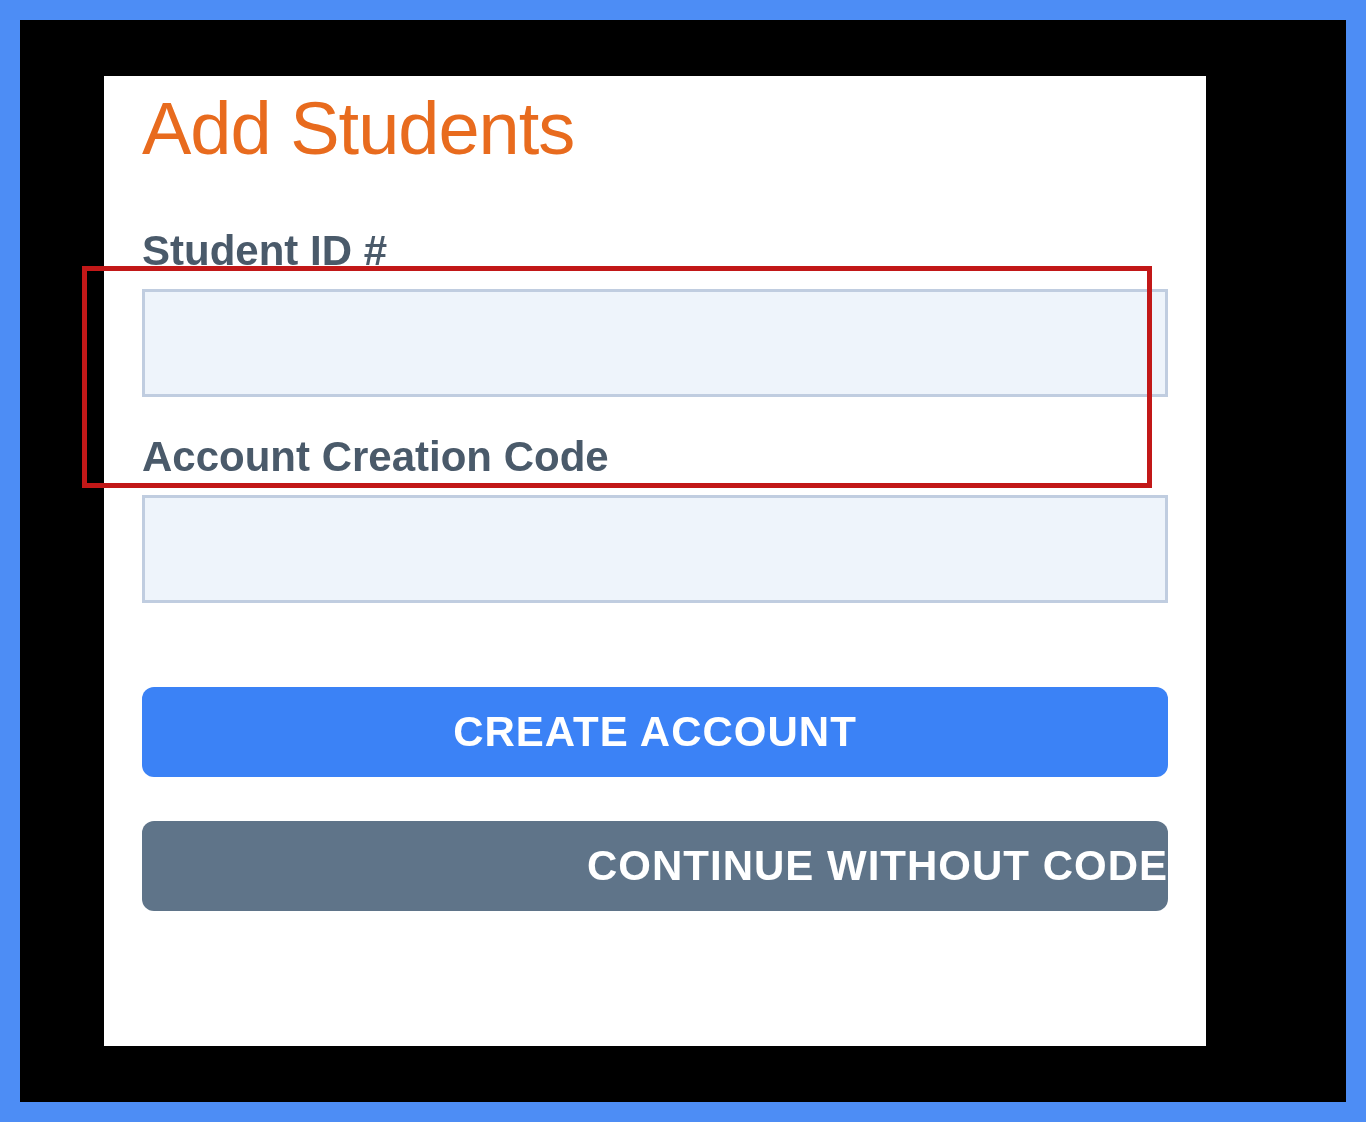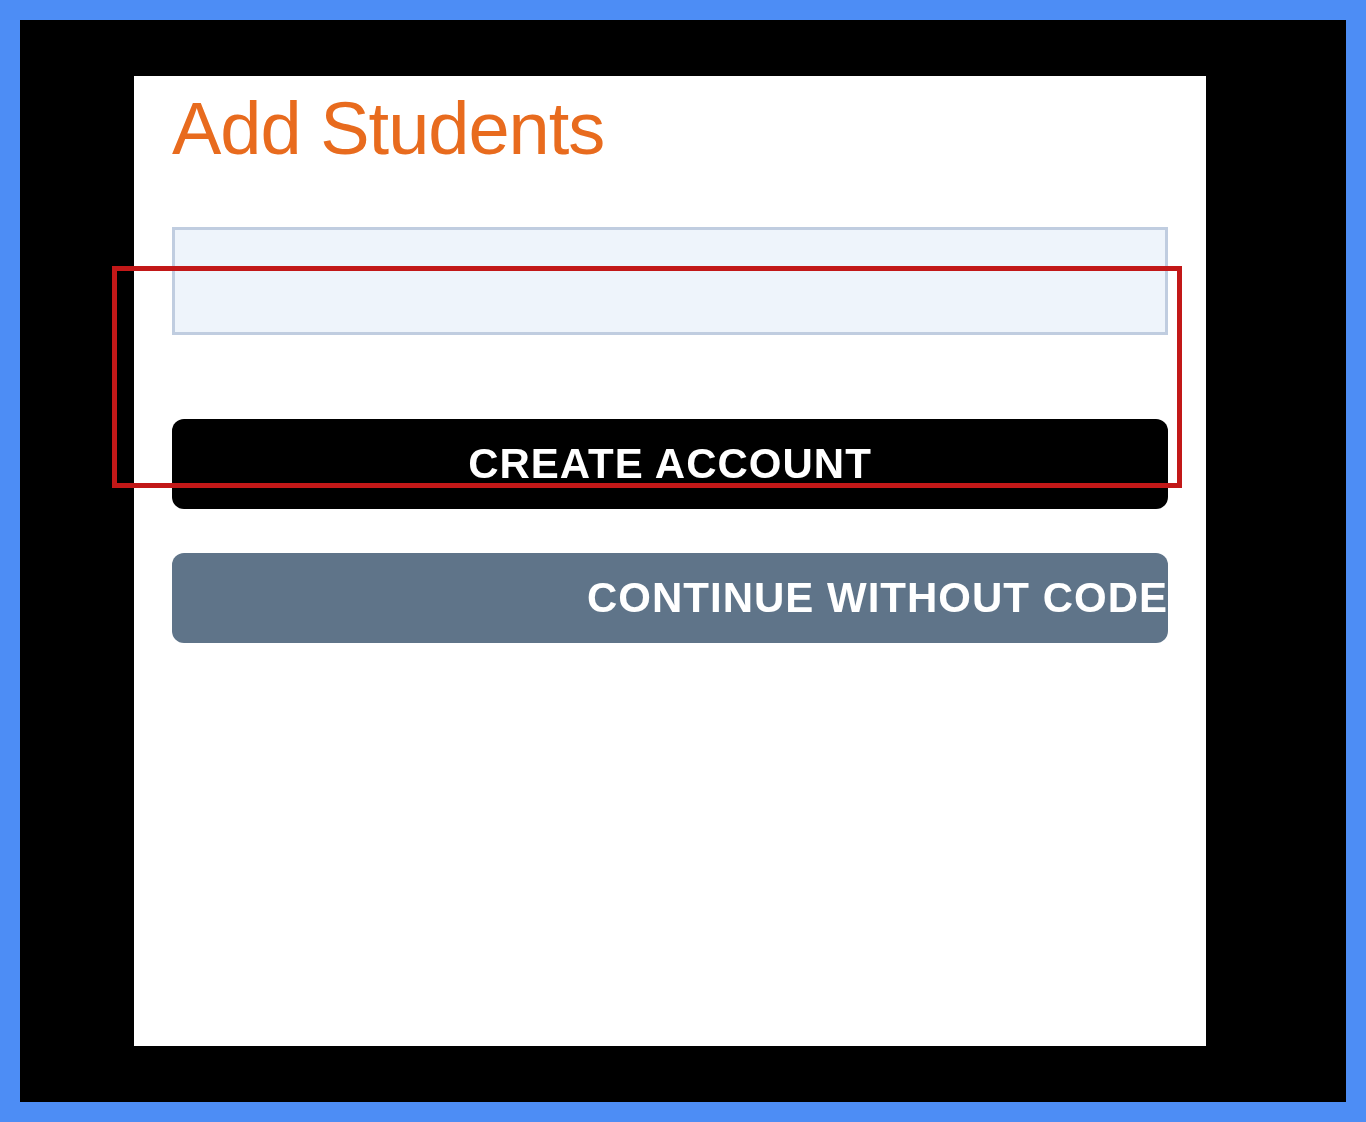--- a/index.html
+++ b/index.html
@@ -11,21 +11,21 @@
       width: 1366px;
       height: 1122px;
       background: #4d8df5;
       padding: 20px;
       font-family: Arial, Helvetica, sans-serif;
     }
     .black-frame {
       width: 100%;
       height: 100%;
       background: #000000;
-      padding: 56px 140px 56px 114px;
+      padding: 56px 140px 56px 84px;
       position: relative;
     }
     .white-card {
       width: 100%;
       height: 100%;
       background: #ffffff;
       padding: 10px 38px 30px 38px;
       position: relative;
     }
     .page-title {
@@ -58,21 +58,21 @@
       border: none;
       border-radius: 12px;
       color: #ffffff;
       font-size: 42px;
       font-weight: 700;
       letter-spacing: 1px;
       cursor: pointer;
       margin-top: 24px;
     }
     .btn-primary {
-      background: #000000;
+      background: #3b82f6;
       margin-top: 48px;
     }
     .btn-secondary {
       background: #5f7489;
       margin-top: 44px;
       text-align: right;
     }
     .highlight-box {
       position: absolute;
       border: 5px solid #c21818;
@@ -86,22 +86,27 @@
       position: relative;
     }
   </style>
 </head>
 <body>
 
 <div class="black-frame">
   <div class="white-card">
     <h1 class="page-title">Add Students</h1>
 
+    <div class="field-group-1">
+      <label class="field-label">Student ID #</label>
+      <input type="text" class="text-input" value="" style="">
+    </div>
 
     <div>
+      <label class="field-label">Account Creation Code</label>
       <input type="text" class="text-input" value="" style="">
     </div>
 
     <button class="btn btn-primary">CREATE ACCOUNT</button>
     <button class="btn btn-secondary">CONTINUE WITHOUT CODE</button>
 
     <div class="highlight-box"></div>
   </div>
 </div>
 

